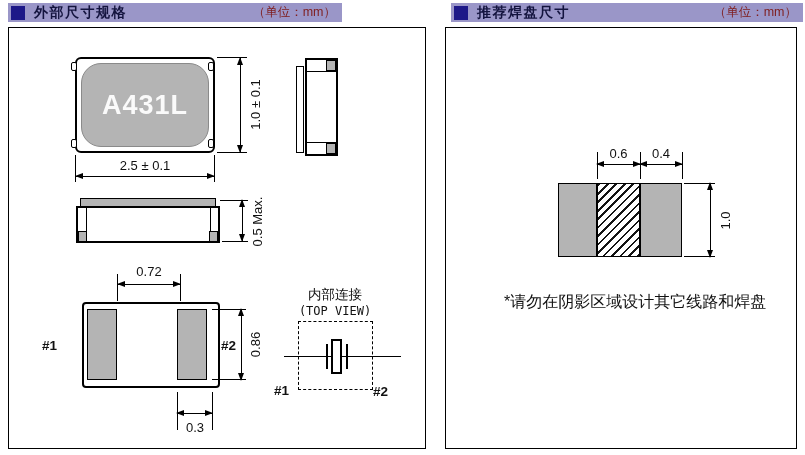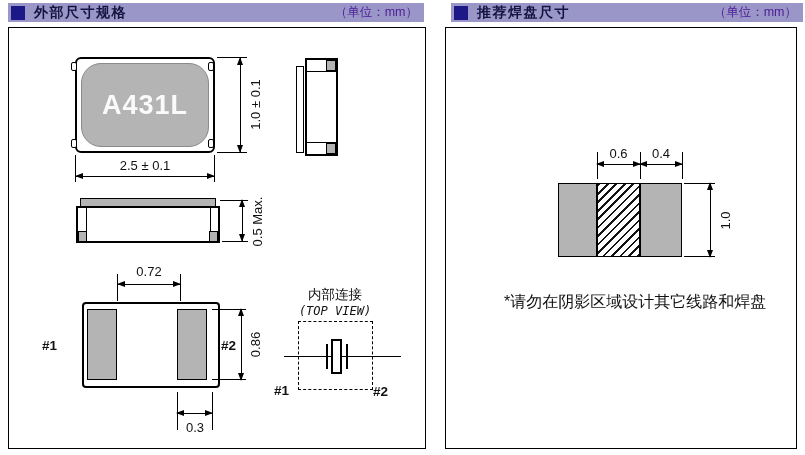--- a/index.html
+++ b/index.html
@@ -4,21 +4,21 @@
 <style>
   * { box-sizing: border-box; margin: 0; padding: 0; }
   html,body { background:#fff; }
   body { font-family:"Liberation Sans", sans-serif; }
   #page { position:relative; width:805px; height:455px; background:#fff; overflow:hidden; }
 
   
   .hdr { position:absolute; top:3px; height:19px; background:#9a96c8; display:flex; align-items:center; }
   .hdr .sq { width:14px; height:14px; background:#1d1888; margin-left:3px; flex:0 0 auto; }
   .hdr .ttl { font-size:14px; font-weight:bold; color:#14143f; margin-left:9px; letter-spacing:1.5px; }
-  .hdr .unit { margin-left:auto; margin-right:6px; font-size:12.5px; color:#4c1d95; }
+  .hdr .unit { margin-left:auto; margin-right:6px; font-size:12.5px; color:#7f1d1d; }
 
   .panel { position:absolute; top:27px; height:422px; border:1px solid #000; background:#fff; }
 
   
   .abs   { position:absolute; }
   .body-outline { position:absolute; border:2px solid #000; background:#fff; }
   .pad   { position:absolute; background:#b4b4b4; border:1px solid #000; }
   .grayfill { position:absolute; background:#b4b4b4; border:1px solid #000; }
   .xv { position:absolute; width:0; border-left:1px solid #000; }   
   .xh { position:absolute; height:0; border-top:1px solid #000; }
@@ -62,21 +62,21 @@
   .note { position:absolute; font-size:16px; color:#111; white-space:nowrap; }
   .ic-title { position:absolute; font-size:13.5px; color:#111; text-align:center; white-space:nowrap; }
   .ic-sub   { position:absolute; font-size:12px; color:#111; text-align:center; white-space:nowrap;
       font-family:"DejaVu Sans Mono", monospace; }
 </style>
 </head>
 <body>
 
 <div id="page">
 
-  <div class="hdr" style="left:8px; width:416px;">
+  <div class="hdr" style="left:8px; width:334px;">
     <span class="sq"></span>
     <span class="ttl">外部尺寸规格</span>
     <span class="unit">（单位：mm）</span>
   </div>
 
   <div class="panel" style="left:8px; width:418px;"></div>
 
   <div class="tv-outer"></div>
   <div class="notch" style="left:71px; top:62px;"></div>
   <div class="notch" style="left:71px; top:139px;"></div>
@@ -135,21 +135,21 @@
   <div class="vlab" style="left:246px; top:309px; width:20px; height:71px;">
     <span>0.86</span>
   </div>
 
   <div class="xv" style="left:177px; top:392px; height:38px;"></div>
   <div class="xv" style="left:212px; top:392px; height:38px;"></div>
   <div class="dimh" style="left:177px; top:413px; width:35px;"></div>
   <div class="lab" style="left:160px; top:420px; width:70px;">0.3</div>
 
   <div class="ic-title" style="left:300px; top:286px; width:70px;">内部连接</div>
-  <div class="ic-sub" style="left:295px; top:304px; width:80px;font-style:italic;">(TOP VIEW)</div>
+  <div class="ic-sub" style="left:295px; top:304px; width:80px;">(TOP VIEW)</div>
   <div class="dashbox" style="left:298px; top:321px; width:75px; height:69px;"></div>
   <div class="xh" style="left:284px; top:356px; width:117px;"></div>
   <div class="xtal-plate" style="left:326px; top:344px; height:25px;"></div>
   <div class="xtal-box" style="left:331px; top:339px; width:11px; height:35px;"></div>
   <div class="xtal-plate" style="left:346px; top:344px; height:25px;"></div>
   <div class="pinlab" style="left:274px; top:383px;">#1</div>
   <div class="pinlab" style="left:373px; top:384px;">#2</div>
 
   <div class="hdr" style="left:451px; width:352px;">
     <span class="sq"></span>

